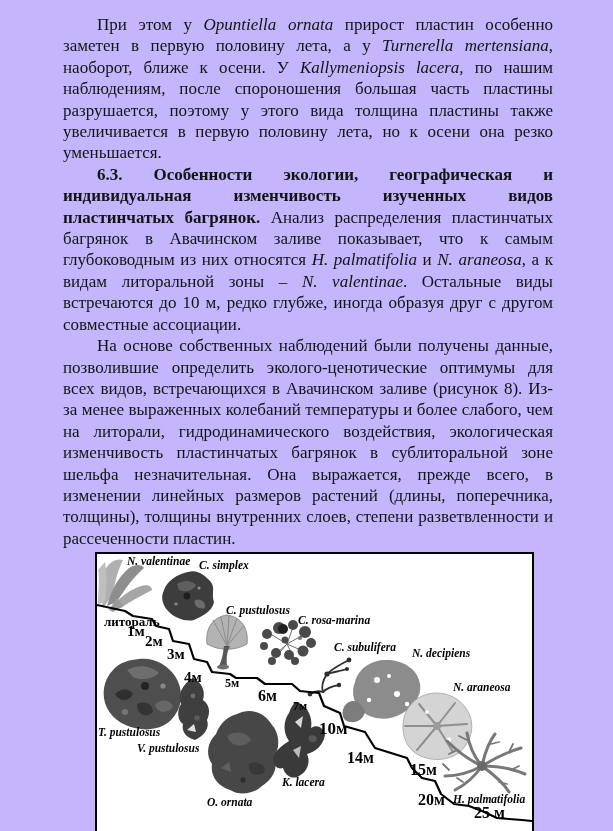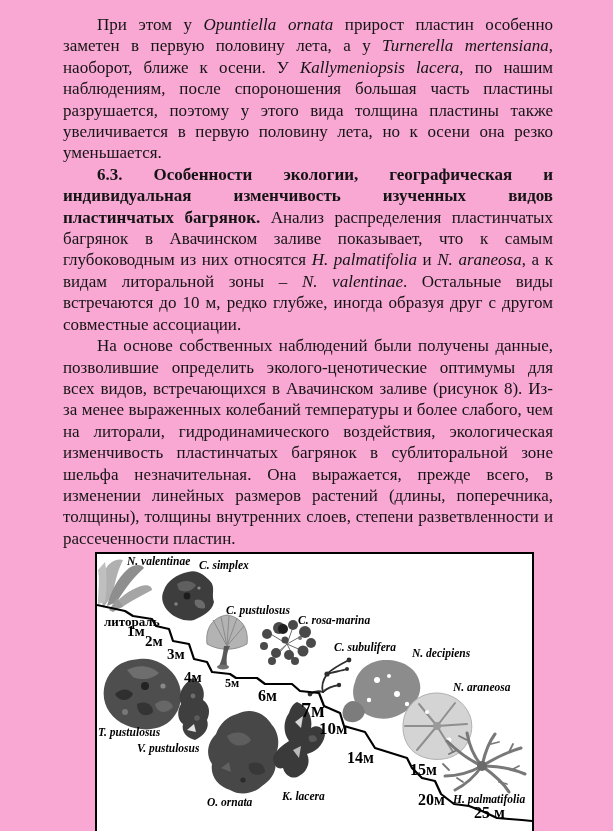--- a/index.html
+++ b/index.html
@@ -1,19 +1,19 @@
 <!DOCTYPE html>
 <html lang="ru"><head>
 <meta charset="utf-8">
 <style>
   html,body{margin:0;padding:0;background:#fff;}
   .page{
     position:relative;
     width:613px;height:831px;
-    background:#f9a8d4;
+    background:#c4b5fd;
     box-sizing:border-box;
     padding:14px 60px 16px 63px;
     font-family:"Liberation Serif", serif;
     color:#141414;
     outline:1px solid #e3e3e3;
     overflow:hidden;
   }
   .body-text p{
     margin:0;
     font-size:17px;
@@ -230,32 +230,32 @@
         <span class="species-label" style="left: 30px; top: 1px;">N. valentinae</span>
         <span class="species-label" style="left: 102px; top: 5px;">C. simplex</span>
         <span class="species-label" style="left: 129px; top: 50px;">C. pustulosus</span>
         <span class="species-label" style="left: 201px; top: 60px;">C. rosa-marina</span>
         <span class="species-label" style="left: 237px; top: 87px; text-align: center;">C. subulifera</span>
         <span class="species-label" style="left: 315px; top: 93px;">N. decipiens</span>
         <span class="species-label" style="left: 356px; top: 127px;">N. araneosa</span>
         <span class="species-label" style="left: 1px; top: 172px;">T. pustulosus</span>
         <span class="species-label" style="left: 40px; top: 188px;">V. pustulosus</span>
         <span class="species-label" style="left: 110px; top: 242px; font-style: italic;">O. ornata</span>
-        <span class="species-label" style="left: 185px; top: 236px; text-align: right;">K. lacera</span>
+        <span class="species-label" style="left: 185px; top: 222px; text-align: right;">K. lacera</span>
         <span class="species-label" style="left: 356px; top: 239px;">H. palmatifolia</span>
       </div>
     <div id="depth-labels" class="fig-label-layer">
         <span class="depth-label" style="left: 7px; top: 61px; font-size: 13px;">литораль</span>
         <span class="depth-label" style="left: 30px; top: 70px; font-size: 15px;">1м</span>
         <span class="depth-label" style="left: 48px; top: 80px; font-size: 15px;">2м</span>
         <span class="depth-label" style="left: 70px; top: 93px; font-size: 15px;">3м</span>
         <span class="depth-label" style="left: 87px; top: 116px; font-size: 15px;">4м</span>
         <span class="depth-label" style="left: 128px; top: 123px; font-size: 12px;">5м</span>
         <span class="depth-label" style="left: 161px; top: 134px; font-size: 16px;">6м</span>
-        <span class="depth-label" style="left: 204px; top: 146px; font-size: 20px;">7м</span>
+        <span class="depth-label" style="left: 196px; top: 146px; font-size: 12px;">7м</span>
         <span class="depth-label" style="left: 222px; top: 166px; font-size: 17px;">10м</span>
         <span class="depth-label" style="left: 250px; top: 196px; font-size: 16px;">14м</span>
         <span class="depth-label" style="left: 281px; top: 208px; font-size: 16px; margin-left: 32px;">15м</span>
         <span class="depth-label" style="left: 321px; top: 238px; font-size: 16px;">20м</span>
         <span class="depth-label" style="left: 377px; top: 251px; font-size: 16px;">25 м</span>
       </div>
   </div>
 
 </div>
 

